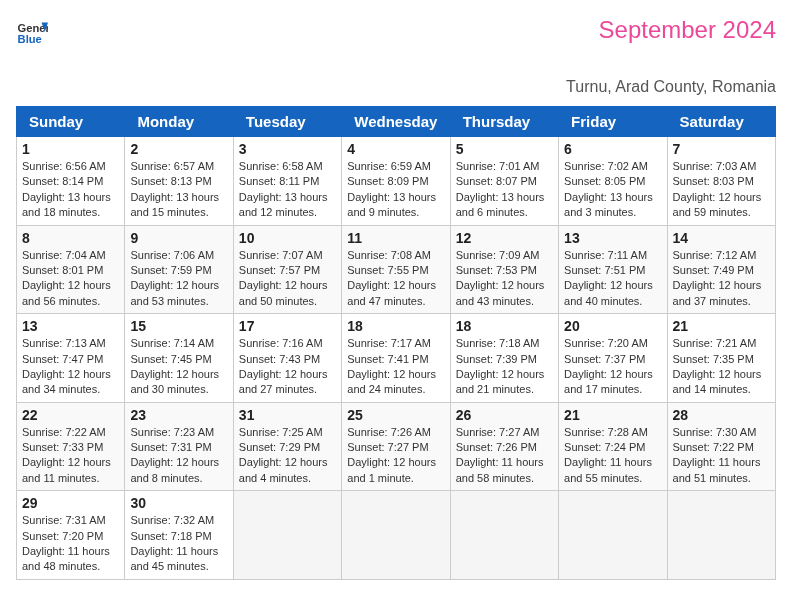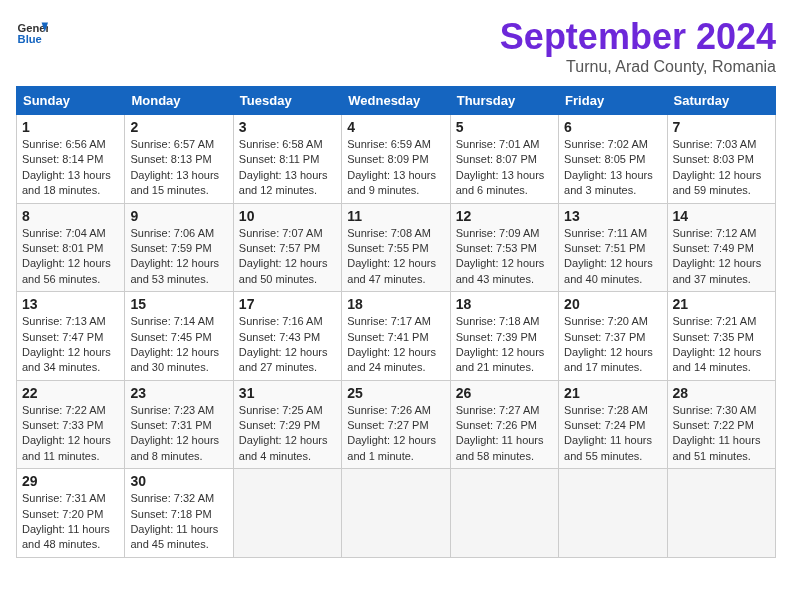--- a/index.html
+++ b/index.html
@@ -22,39 +22,40 @@
       gap: 4px;
     }
     .logo-icon {
       width: 32px;
       height: 32px;
     }
     .title-block {
       text-align: right;
     }
     .month-title {
-      font-size: 36px;
-      font-weight: bold;
-      color: #6d28d9;
+      font-size: 24px;
+      font-weight: normal;
+      color: #ec4899;
     }
     .location-title {
       font-size: 16px;
       color: #555;
+      margin-top: 34px;
     }
     table {
       width: 100%;
       border-collapse: collapse;
       font-size: 11px;
     }
     thead tr th {
       background-color: #1565c0;
       color: #fff;
       text-align: left;
-      padding: 6px 6px;
-      font-size: 13px;
+      padding: 6px 12px;
+      font-size: 15px;
       font-weight: bold;
       border: 1px solid #1565c0;
     }
     tbody tr td {
       border: 1px solid #ccc;
       vertical-align: top;
       padding: 4px 5px;
       width: calc(100% / 7);
       min-height: 80px;
       background: #fff;

